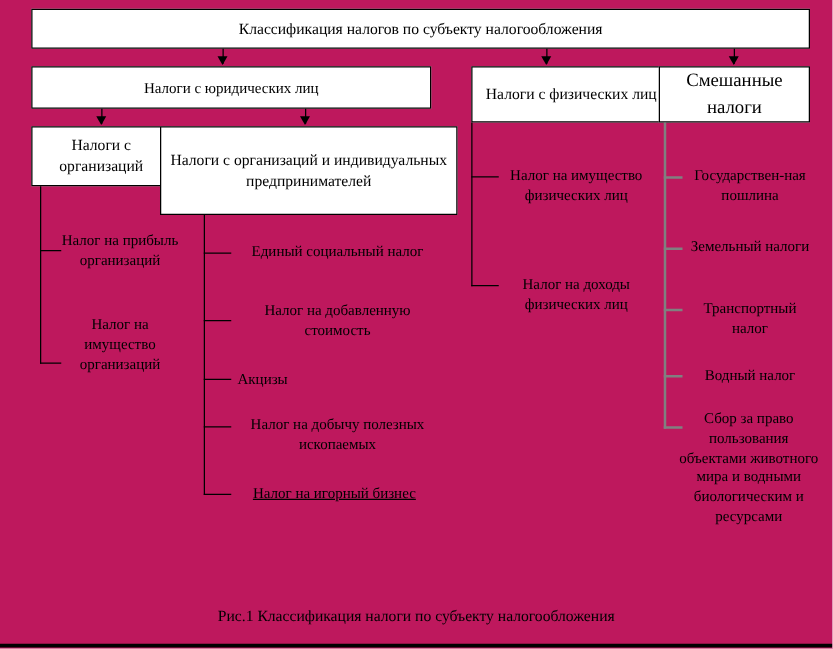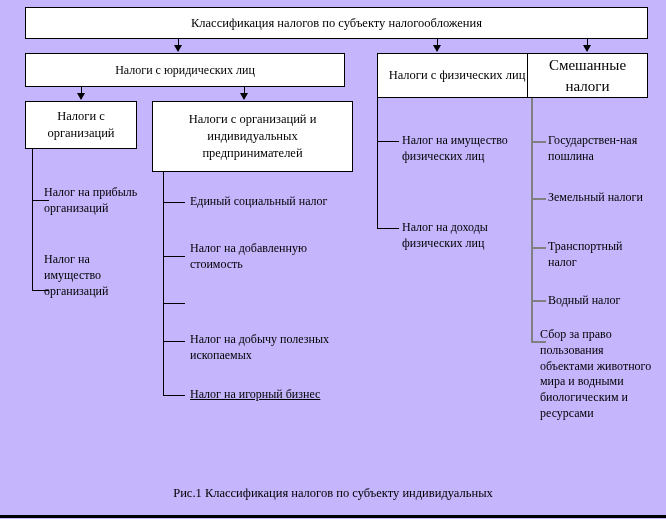--- a/index.html
+++ b/index.html
@@ -8,38 +8,39 @@
     background: #ffffff;
   }
   body {
     font-family: "Liberation Serif", "DejaVu Serif", serif;
     color: #000000;
   }
   #page {
     position: relative;
     width: 666px;
     height: 519px;
-    background: #c4b5fd;
+    background: #be185d;
     overflow: hidden;
   }
   .box {
     position: absolute;
     border: 1px solid #000000;
     box-sizing: border-box;
     display: flex;
     align-items: center;
     justify-content: center;
     text-align: center;
     line-height: 1.35;
     background: #ffffff;
   }
   .box span { display: block; padding: 0 4px; }
 
   .leaf {
     position: absolute;
+    text-align: center;
     line-height: 1.32;
   }
 
   
   .vline {
     position: absolute;
     width: 1px;
     background: #000000;
   }
   .vline.gray { background: #808080; width: 2px; }
@@ -103,40 +104,41 @@
     <span>Смешанные налоги</span>
   </div>
 
   <div class="arrow" style="left:81px; top:87px; height:12px;"></div>
   <div class="arrow" style="left:244px; top:87px; height:12px;"></div>
 
   <div class="box" style="left:25px; top:101px; width:112px; height:48px; font-size:12.5px;justify-content:flex-end;">
     <span>Налоги с организаций</span>
   </div>
 
-  <div class="box" style="left:152px; top:101px; width:201px; height:71px; font-size:12.5px;">
+  <div class="box" style="left:128px; top:101px; width:238px; height:71px; font-size:12.5px;">
     <span>Налоги с организаций и индивидуальных предпринимателей</span>
   </div>
 
   <div class="vline" style="left:32px; top:149px; height:142px;"></div>
   <div class="hline" style="left:32px; top:200px; width:17px;"></div>
   <div class="hline" style="left:32px; top:290px; width:17px;"></div>
 
   <div class="leaf" style="left:44px; top:185px; width:104px; font-size:12px;">Налог на прибыль организаций</div>
   <div class="leaf" style="left:44px; top:252px; width:104px; font-size:12px;">Налог на имущество организаций</div>
 
   <div class="vline" style="left:163px; top:172px; height:224px;"></div>
   <div class="hline" style="left:163px; top:202px; width:22px;"></div>
   <div class="hline" style="left:163px; top:256px; width:22px;"></div>
   <div class="hline" style="left:163px; top:303px; width:22px;"></div>
   <div class="hline" style="left:163px; top:341px; width:22px;"></div>
   <div class="hline" style="left:163px; top:395px; width:22px;"></div>
 
   <div class="leaf" style="left:190px; top:194px; width:160px; font-size:12px;">Единый социальный налог</div>
   <div class="leaf" style="left:190px; top:241px; width:160px; font-size:12px;">Налог на добавленную стоимость</div>
+  <div class="leaf" style="left:190px; top:296px; width:120px; font-size:12px; text-align:left;">Акцизы</div>
   <div class="leaf" style="left:190px; top:332px; width:160px; font-size:12px;">Налог на добычу полезных ископаемых</div>
   <div class="leaf" style="left:190px; top:387px; width:155px; font-size:12px;text-decoration:underline;">Налог на игорный бизнес</div>
 
   <div class="vline" style="left:377px; top:98px; height:131px;"></div>
   <div class="hline" style="left:377px; top:141px; width:22px;"></div>
   <div class="hline" style="left:377px; top:228px; width:22px;"></div>
 
   <div class="leaf" style="left:402px; top:133px; width:118px; font-size:12px;">Налог на имущество физических лиц</div>
   <div class="leaf" style="left:402px; top:220px; width:118px; font-size:12px;">Налог на доходы физических лиц</div>
 
@@ -146,17 +148,17 @@
   <div class="hline gray" style="left:531px; top:247px; width:15px;"></div>
   <div class="hline gray" style="left:531px; top:300px; width:15px;"></div>
   <div class="hline gray" style="left:531px; top:341px; width:15px;"></div>
 
   <div class="leaf" style="left:548px; top:133px; width:104px; font-size:12px;">Государствен-ная пошлина</div>
   <div class="leaf" style="left:548px; top:190px; width:104px; font-size:12px;">Земельный налоги</div>
   <div class="leaf" style="left:548px; top:239px; width:104px; font-size:12px;">Транспортный налог</div>
   <div class="leaf" style="left:548px; top:293px; width:104px; font-size:12px;">Водный налог</div>
   <div class="leaf" style="left:540px; top:327px; width:118px; font-size:12px;">Сбор за право пользования объектами животного мира и водными биологическим и ресурсами</div>
 
-  <div class="caption" style="left:0px; top:486px; width:666px; font-size:12.5px;">Рис.1 Классификация налогов по субъекту индивидуальных</div>
+  <div class="caption" style="left:0px; top:486px; width:666px; font-size:12.5px;">Рис.1 Классификация налоги по субъекту налогообложения</div>
 
   <div class="footer-rule" style="left:0px; top:515px; width:666px; height:3px;"></div>
 
 </div>
 
 </body></html>

